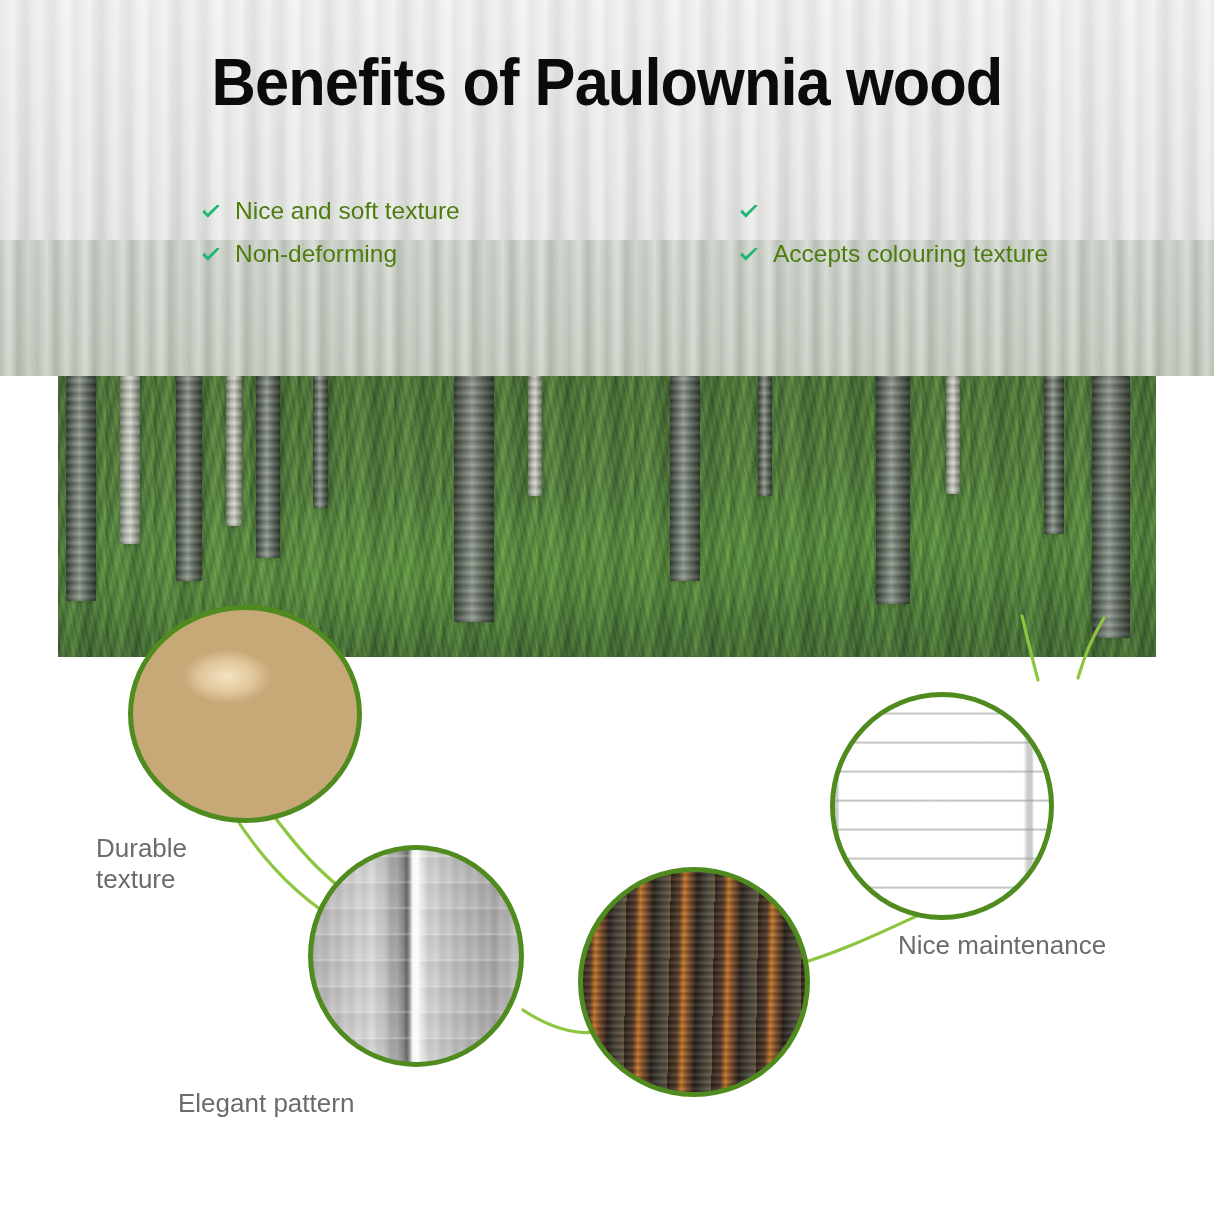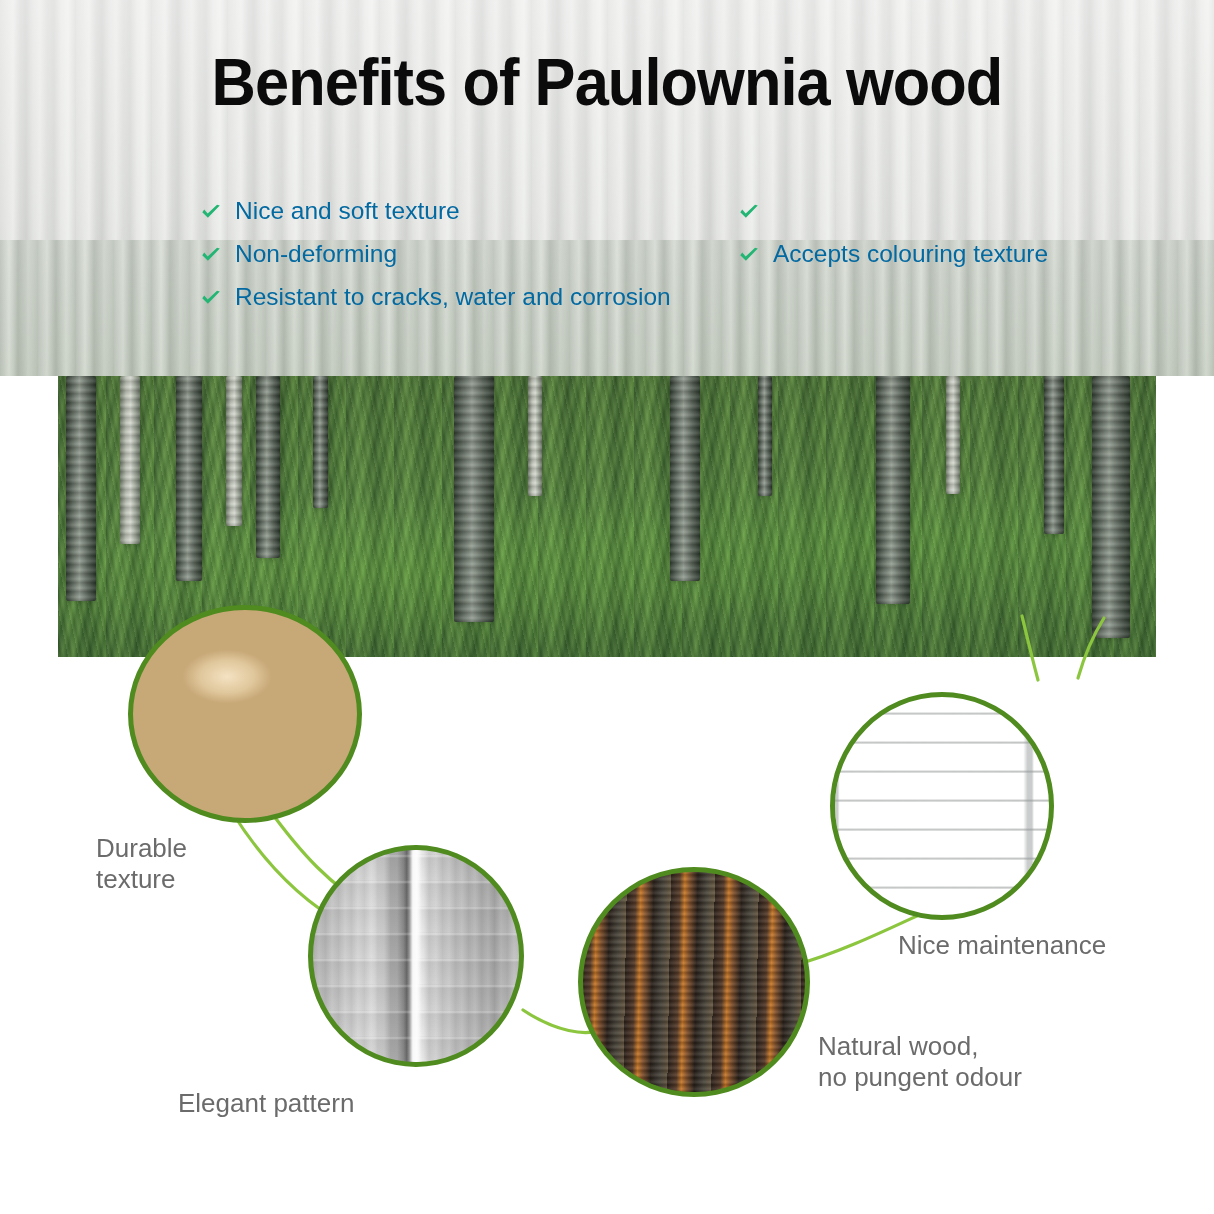--- a/index.html
+++ b/index.html
@@ -88,21 +88,21 @@
     height:32px;
   }
   .check{
     flex:0 0 auto;
     width:22px;height:22px;
     margin-top:5px;
     display:block;
   }
   .bullet-text{
     font-size:24.5px;
-    color:#0369a1;
+    color:#4d7c0f;
     line-height:30px;
     white-space:nowrap;
   }
 
   
   #photo{
     position:absolute;
     left:58px; top:376px;
     width:1098px; height:281px;
     overflow:hidden;
@@ -257,26 +257,20 @@
         <svg class="check" viewBox="0 0 24 24">
           <path d="M2.5 12.2 L8.6 18.4 L21.6 4.8 L18.6 4.0 L8.4 13.6 L4.6 9.4 Z" fill="#23b573"></path>
         </svg>
         <span class="bullet-text">Nice and soft texture</span>
       </div>
       <div class="bullet-row">
         <svg class="check" viewBox="0 0 24 24">
           <path d="M2.5 12.2 L8.6 18.4 L21.6 4.8 L18.6 4.0 L8.4 13.6 L4.6 9.4 Z" fill="#23b573"></path>
         </svg>
         <span class="bullet-text">Non-deforming</span>
-      </div>
-      <div class="bullet-row">
-        <svg class="check" viewBox="0 0 24 24">
-          <path d="M2.5 12.2 L8.6 18.4 L21.6 4.8 L18.6 4.0 L8.4 13.6 L4.6 9.4 Z" fill="#23b573"></path>
-        </svg>
-        <span class="bullet-text">Resistant to cracks, water and corrosion</span>
       </div>
     </div>
 
     <div class="bullet-col right">
       <div class="bullet-row">
         <svg class="check" viewBox="0 0 24 24">
           <path d="M2.5 12.2 L8.6 18.4 L21.6 4.8 L18.6 4.0 L8.4 13.6 L4.6 9.4 Z" fill="#23b573"></path>
         </svg>
       </div>
       <div class="bullet-row">
@@ -323,17 +317,15 @@
 
   <div class="bubble bub-slats" style="left:308px; top:845px; width:216px; height:222px;"></div>
 
   <div class="bubble bub-bark" style="left:578px; top:867px; width:232px; height:230px;"></div>
 
   <div class="bubble bub-white" style="left:830px; top:692px; width:224px; height:228px;"></div>
 
   <div class="caption" id="cap-durable">Durable
 texture</div>
   <div class="caption" id="cap-elegant">Elegant pattern</div>
-  <div class="caption" id="cap-natural">Natural wood,
-no pungent odour</div>
   <div class="caption" id="cap-easy">Nice maintenance</div>
 
 </div>
 
 </body></html>

